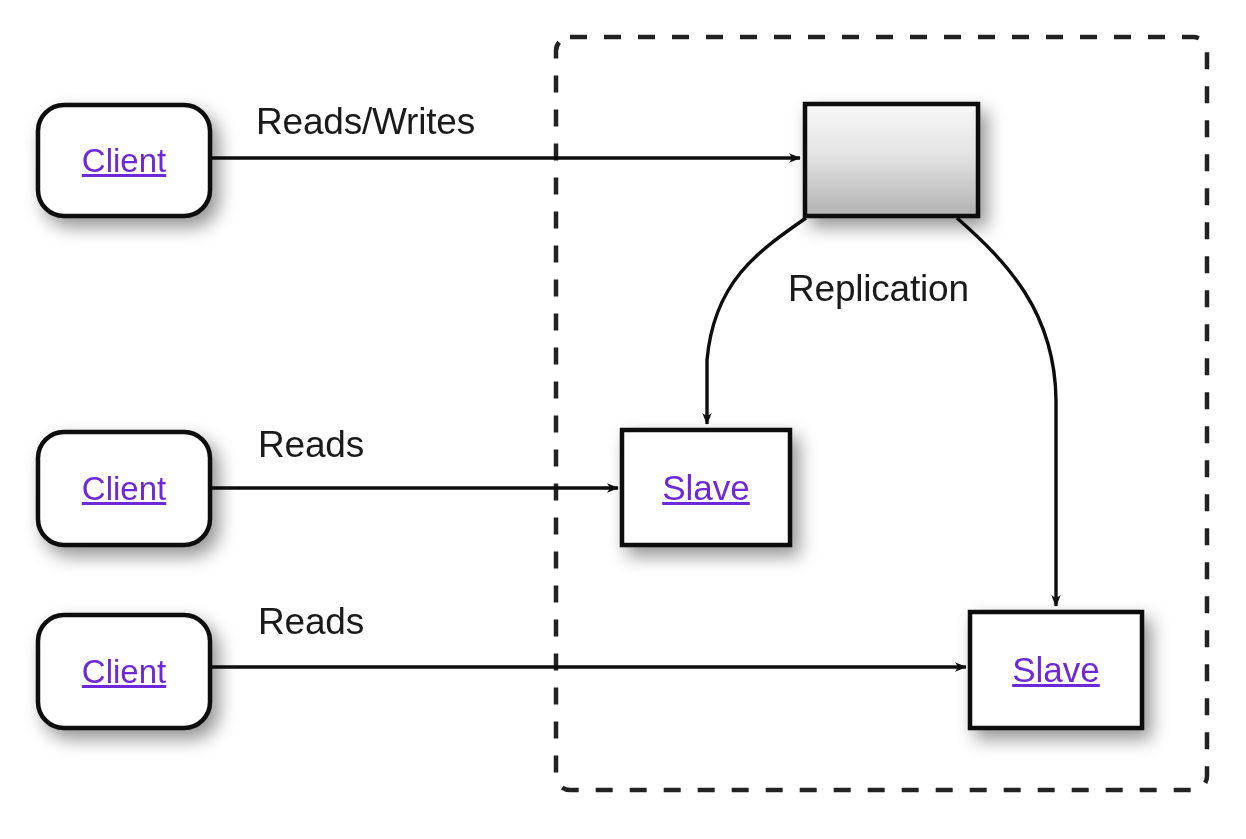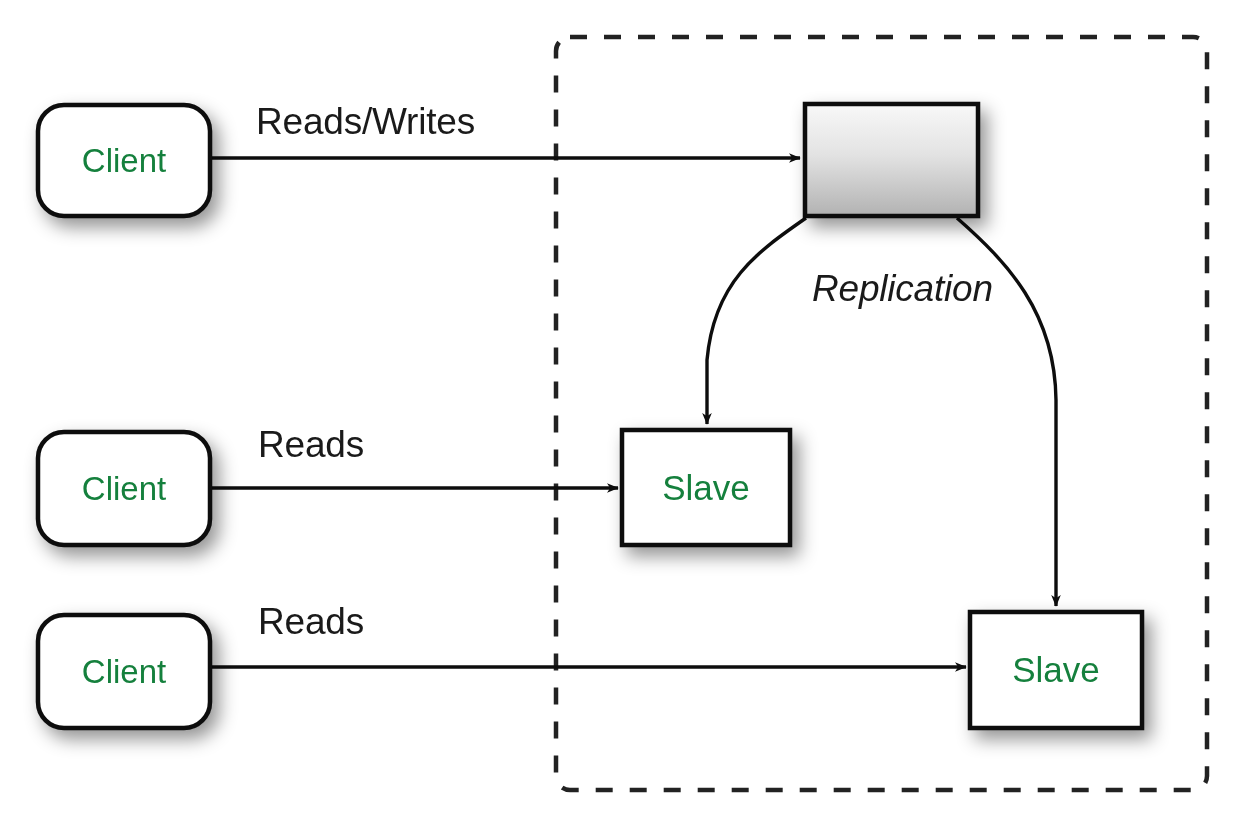--- a/index.html
+++ b/index.html
@@ -20,23 +20,24 @@
     left: 0;
     top: 0;
     width: 1246px;
     height: 839px;
   }
   .node-label {
     position: absolute;
     display: flex;
     align-items: center;
     justify-content: center;
-    color: #15803d;
+    color: #6d28d9;
     pointer-events: none;
     white-space: nowrap;
+    text-decoration: underline;
   }
   .edge-label {
     position: absolute;
     color: #1a1a1a;
     white-space: nowrap;
     letter-spacing: -0.2px;
   }
 </style>
 </head>
 <body>
@@ -106,15 +107,15 @@
   <div class="node-label" style="left:622px; top:430px; width:168px; height:115px; font-size:35px;">Slave</div>
 
   <div class="node-label" style="left:970px; top:612px; width:172px; height:116px; font-size:35px;">Slave</div>
 
   <div class="edge-label" style="left:256px; top:101px; font-size:37px;">Reads/Writes</div>
 
   <div class="edge-label" style="left:258px; top:424px; font-size:37px;">Reads</div>
 
   <div class="edge-label" style="left:258px; top:601px; font-size:37px;">Reads</div>
 
-  <div class="edge-label" style="left:812px; top:268px; font-size:37px;font-style:italic;">Replication</div>
+  <div class="edge-label" style="left:788px; top:268px; font-size:37px;">Replication</div>
 
 </div>
 
 </body></html>

